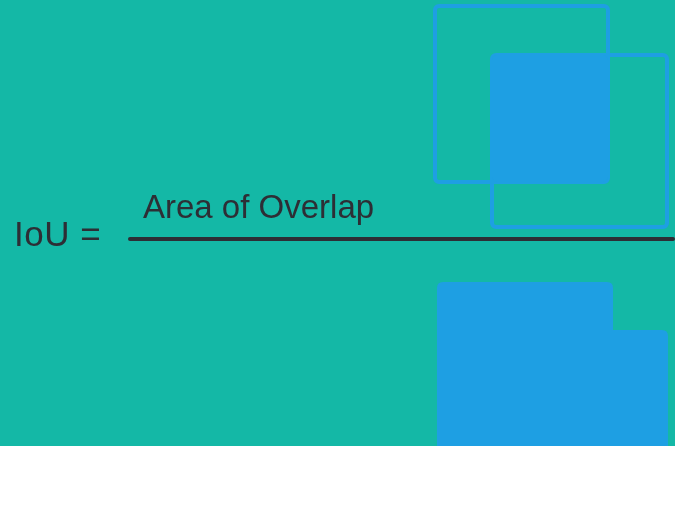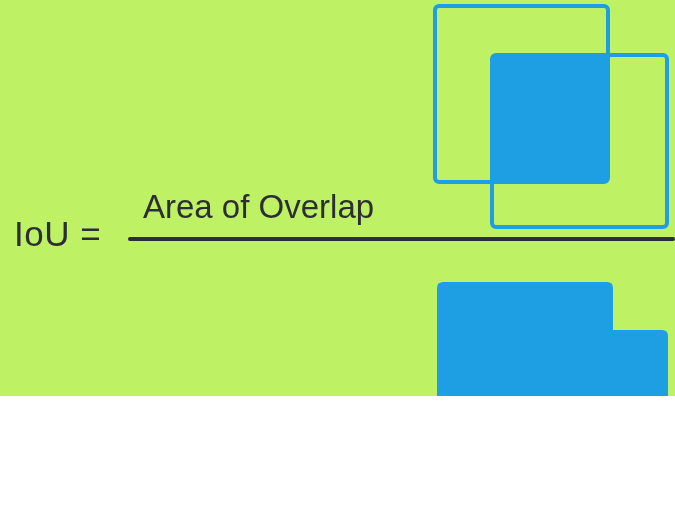--- a/index.html
+++ b/index.html
@@ -6,22 +6,22 @@
     margin: 0;
     padding: 0;
     background: #ffffff;
   }
   body {
     font-family: "Liberation Sans", sans-serif;
   }
   #canvas {
     position: relative;
     width: 675px;
-    height: 396px;
-    background: #bef264;
+    height: 446px;
+    background: #14b8a6;
     overflow: hidden;
   }
 
   
   .formula-lhs {
     position: absolute;
     left: 14px;
     top: 216px;
     font-family: "Liberation Sans", sans-serif;
     font-size: 35px;

